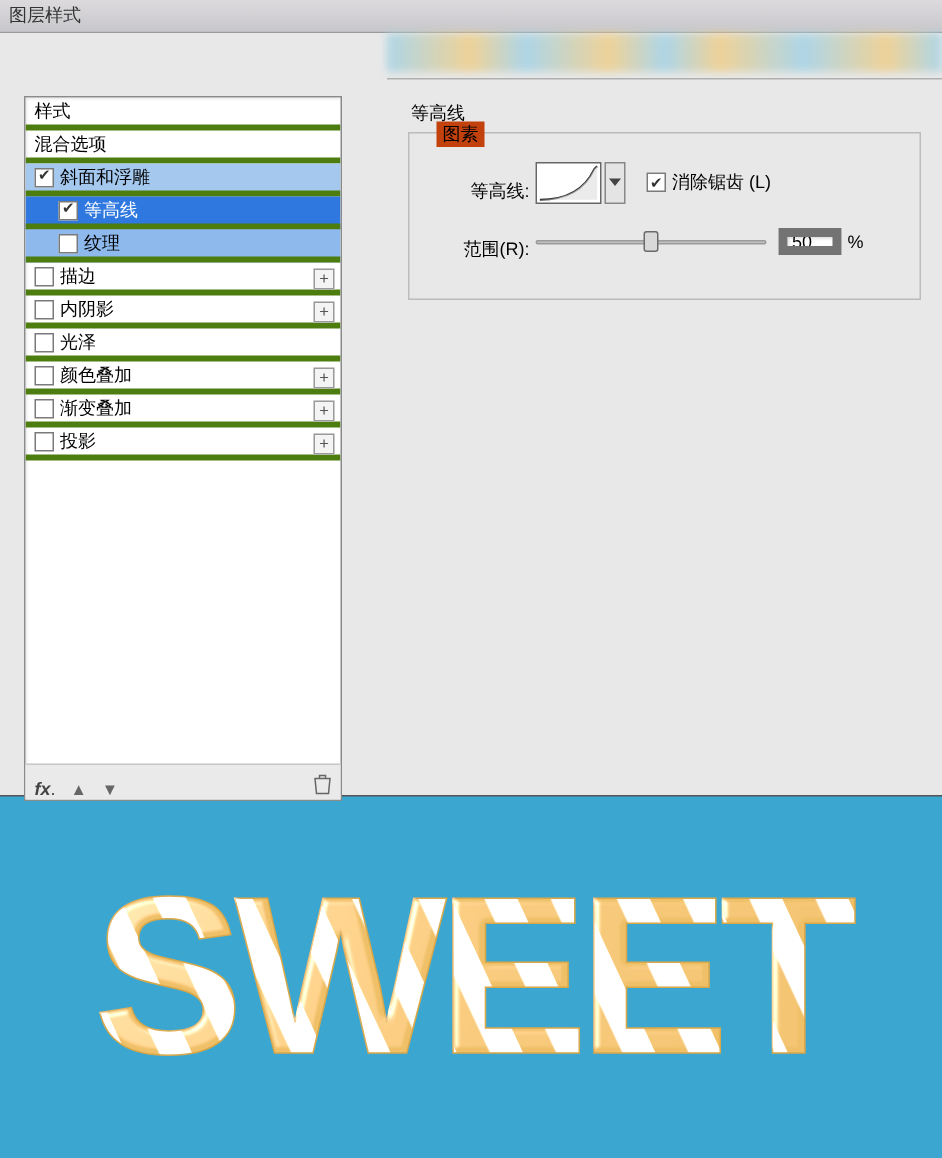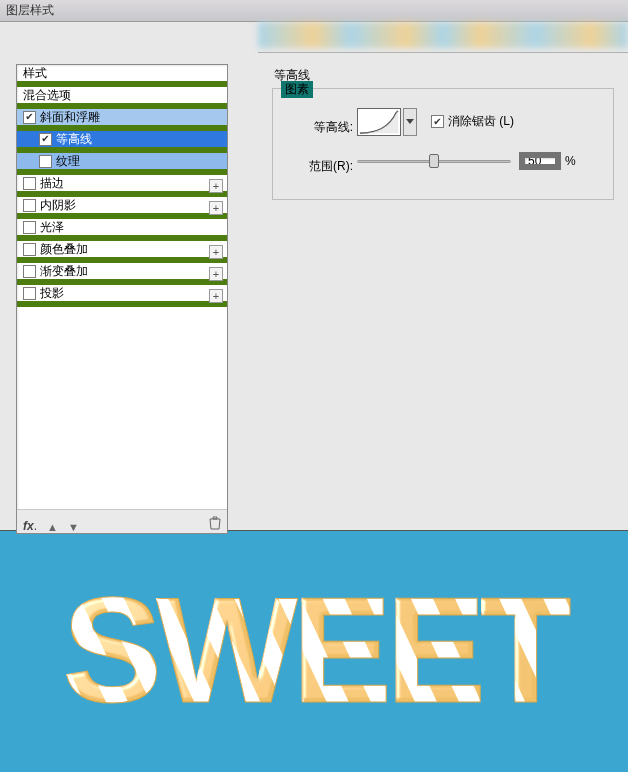--- a/index.html
+++ b/index.html
@@ -30,21 +30,21 @@
     width: 212px; height: 470px;
     background: #fff;
     border: 1px solid #8a8a8a;
     box-shadow: inset 1px 1px 2px rgba(0,0,0,0.1);
     display: flex; flex-direction: column;
   }
   .style-list { flex: 1 1 auto; overflow: hidden; }
   .style-row {
     height: 22px; line-height: 22px;
     padding-left: 6px;
-    border-bottom: 6px solid #4d7c0f;
+    border-bottom: 4px solid #4d7c0f;
     display: flex; align-items: center;
     position: relative;
     cursor: default;
   }
   .style-row.indent { padding-left: 22px; }
   .style-row .cb { width: 13px; height: 13px; border: 1px solid #7a7a7a; margin-right: 4px; background: #fff; display: inline-flex; align-items: center; justify-content: center; }
   .style-row .cb.checked::after { content: "✔"; font-size: 10px; line-height: 10px; color: #333; }
   .style-row.sel-parent { background: #a4c8ee; }
   .style-row.selected { background: #2f78e0; color: #fff; }
   .style-row.sub-hilite { background: #8eb9ed; }
@@ -73,22 +73,22 @@
     padding: 14px 14px;
   }
   .section-title { font-size: 12px; margin-bottom: 4px; margin-left: 2px; }
   .groupbox {
     border: 1px solid #bcbcbc;
     position: relative;
     padding: 18px 12px 14px 12px;
     margin-top: 4px;
   }
   .groupbox .legend {
-    position: absolute; top: -8px; left: 8px;
-    background: #0f766e; padding: 0 4px;
+    position: absolute; top: -8px; left: 18px;
+    background: #c2410c; padding: 0 4px;
   }
   .row { display: flex; align-items: center; margin-bottom: 10px; }
   .row .lbl { width: 72px; text-align: right; padding-right: 4px; margin-top: 12px; }
   .contour-swatch {
     width: 44px; height: 28px; background: #fff; border: 1px solid #666;
     position: relative; margin-right: 2px;
   }
   .contour-swatch svg { width: 100%; height: 100%; }
   .dropdown-btn { width: 14px; height: 28px; border: 1px solid #888; background: #e4e4e4; display: flex; align-items: center; justify-content: center; margin-right: 14px; }
   .dropdown-btn::after { content: ""; border-left: 4px solid transparent; border-right: 4px solid transparent; border-top: 5px solid #444; }

